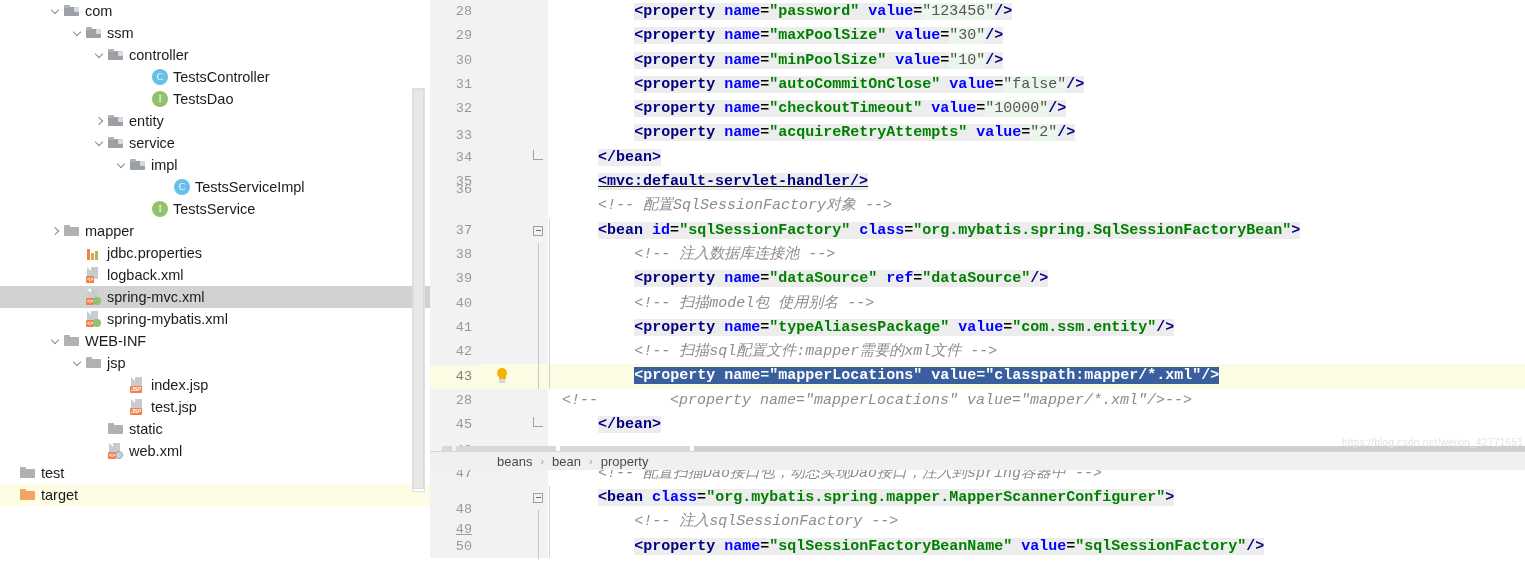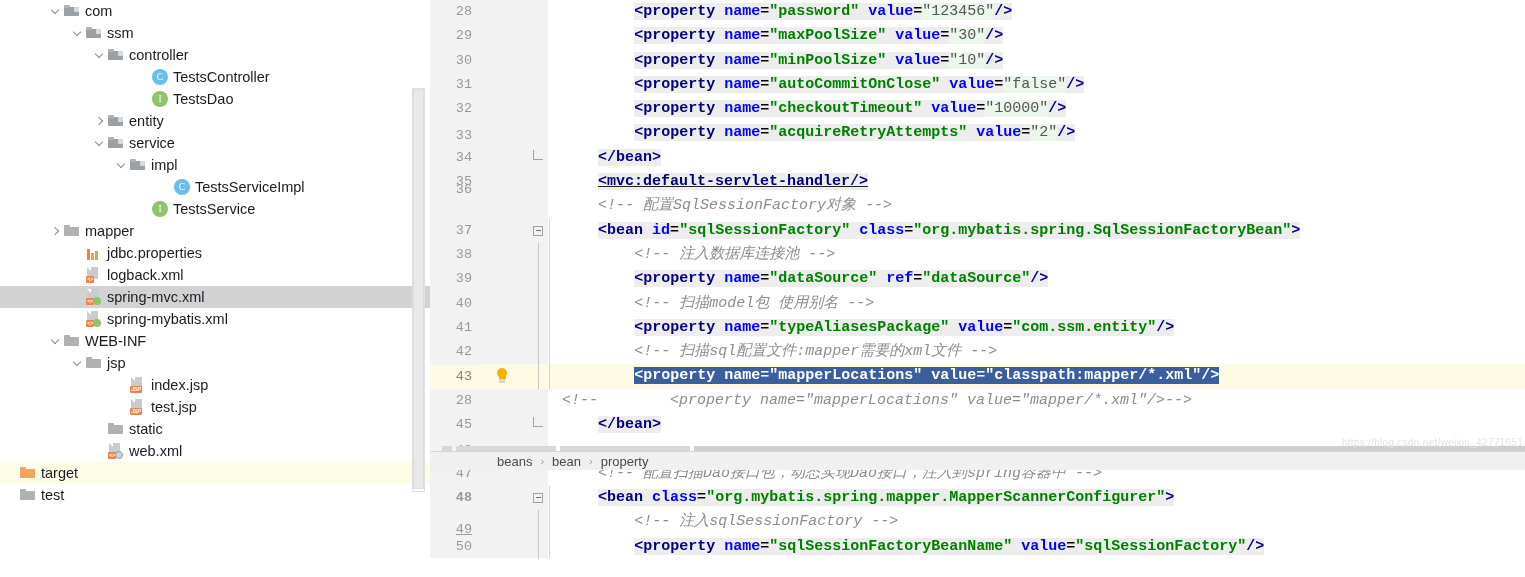--- a/index.html
+++ b/index.html
@@ -462,31 +462,31 @@
           <span style="display: inline-block; flex: 0 0 92px;"></span>
           <span class="arrow "></span>
           <span class="ic ic-file">
             <i class="sheet"></i>
             <i class="fold"></i>
             <i class="tag">&lt;&gt;</i>
             <i class="globe"></i>
           </span>
           <span class="tree-label">web.xml</span>
         </div>
+        <div class="tree-row">
+          <span style="display: inline-block; flex: 0 0 4px;"></span>
+          <span class="arrow "></span>
+          <span class="ic ic-folder"></span>
+          <span class="tree-label">test</span>
+        </div>
         <div class="tree-row marked">
           <span style="display: inline-block; flex: 0 0 4px;"></span>
           <span class="arrow "></span>
           <span class="ic ic-folder orange"></span>
           <span class="tree-label">target</span>
-        </div>
-        <div class="tree-row">
-          <span style="display: inline-block; flex: 0 0 4px;"></span>
-          <span class="arrow "></span>
-          <span class="ic ic-folder"></span>
-          <span class="tree-label">test</span>
         </div>
       </div>
     <div id="tree-scroll-track">
       <div id="tree-scroll-thumb"></div>
     </div>
   </div>
 
   <div id="editor-panel">
     <div id="gutter">
         <div class="ln" style="top: 0px;">28</div>
@@ -502,21 +502,21 @@
         <div class="ln" style="top: 243px;">38</div>
         <div class="ln" style="top: 267.3px;">39</div>
         <div class="ln" style="top: 291.6px;">40</div>
         <div class="ln" style="top: 315.9px;">41</div>
         <div class="ln" style="top: 340.2px;">42</div>
         <div class="ln cur" style="top: 364.5px;">43</div>
         <div class="ln" style="top: 388.8px;">28</div>
         <div class="ln" style="top: 413.1px;">45</div>
         <div class="ln" style="top: 439px;">46</div>
         <div class="ln" style="top: 461.7px;">47</div>
-        <div class="ln" style="top: 486px; font-weight: bold;">48</div>
+        <div class="ln" style="top: 498px;">48</div>
         <div class="ln" style="top: 518px; text-decoration: underline;">49</div>
         <div class="ln" style="top: 534.6px;">50</div>
       </div>
     <div id="gutter-icons">
         <div class="gut-row"></div>
         <div class="gut-row"></div>
         <div class="gut-row"></div>
         <div class="gut-row"></div>
         <div class="gut-row"></div>
         <div class="gut-row"></div>

